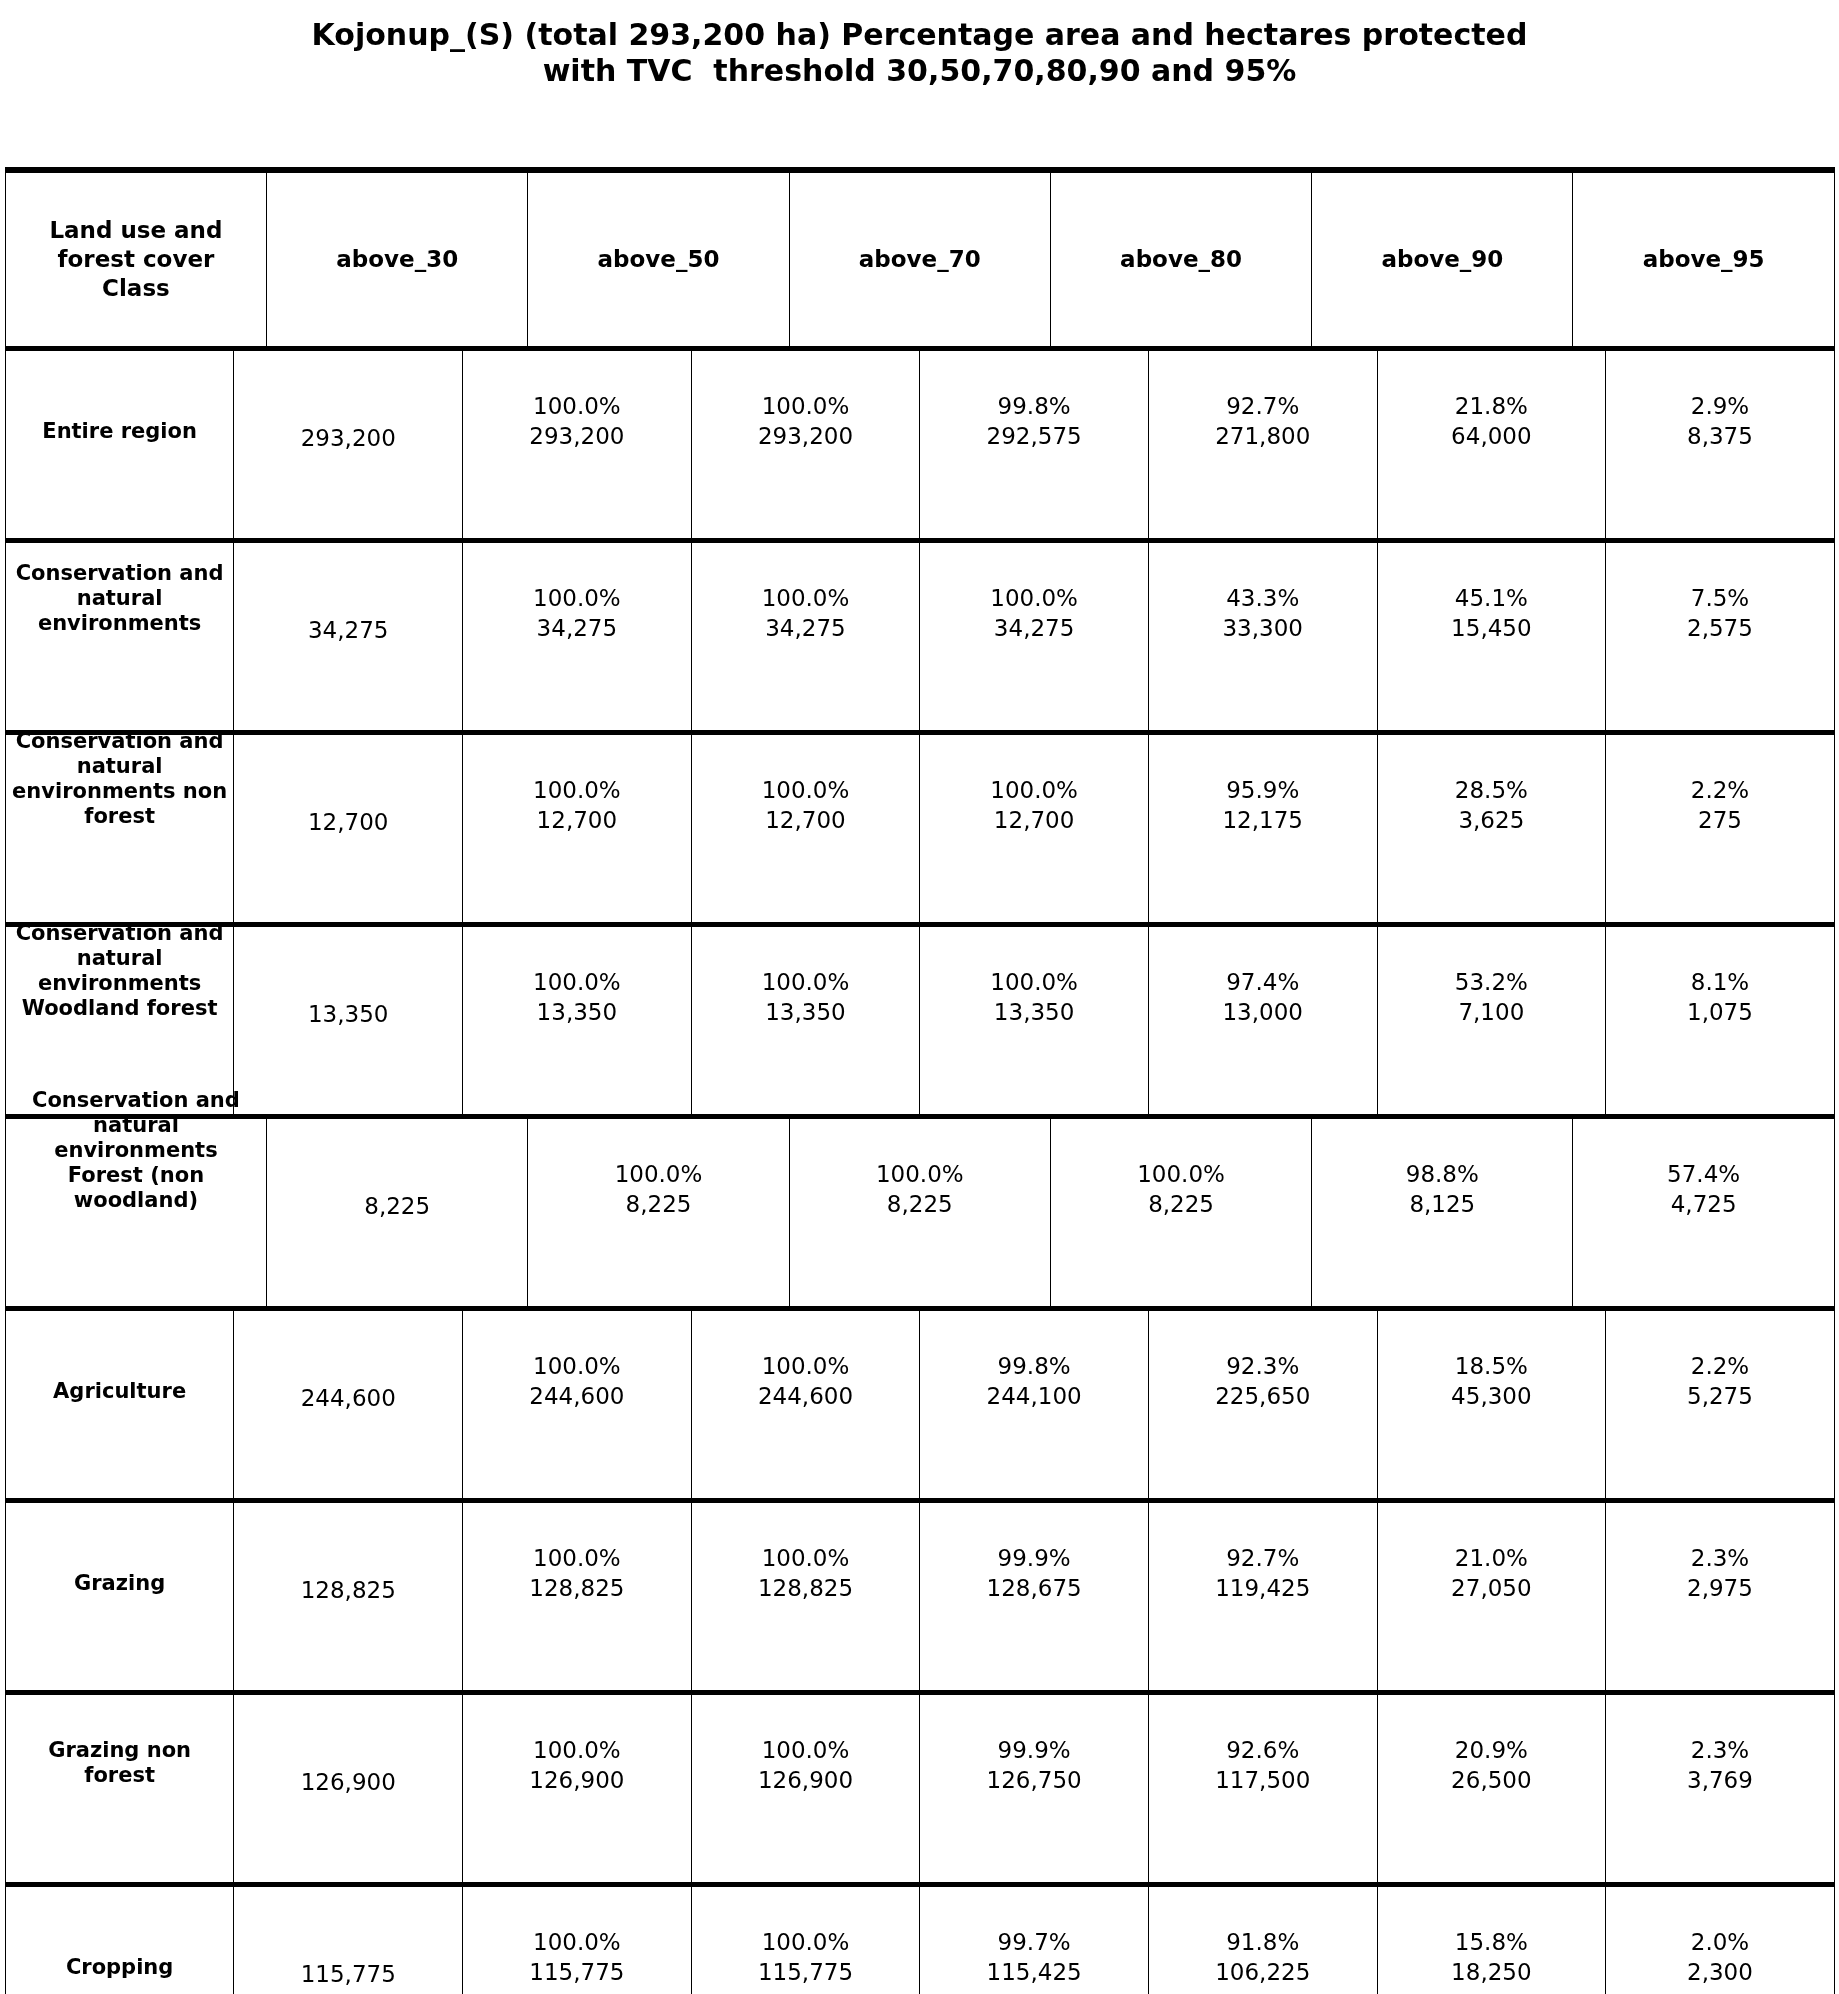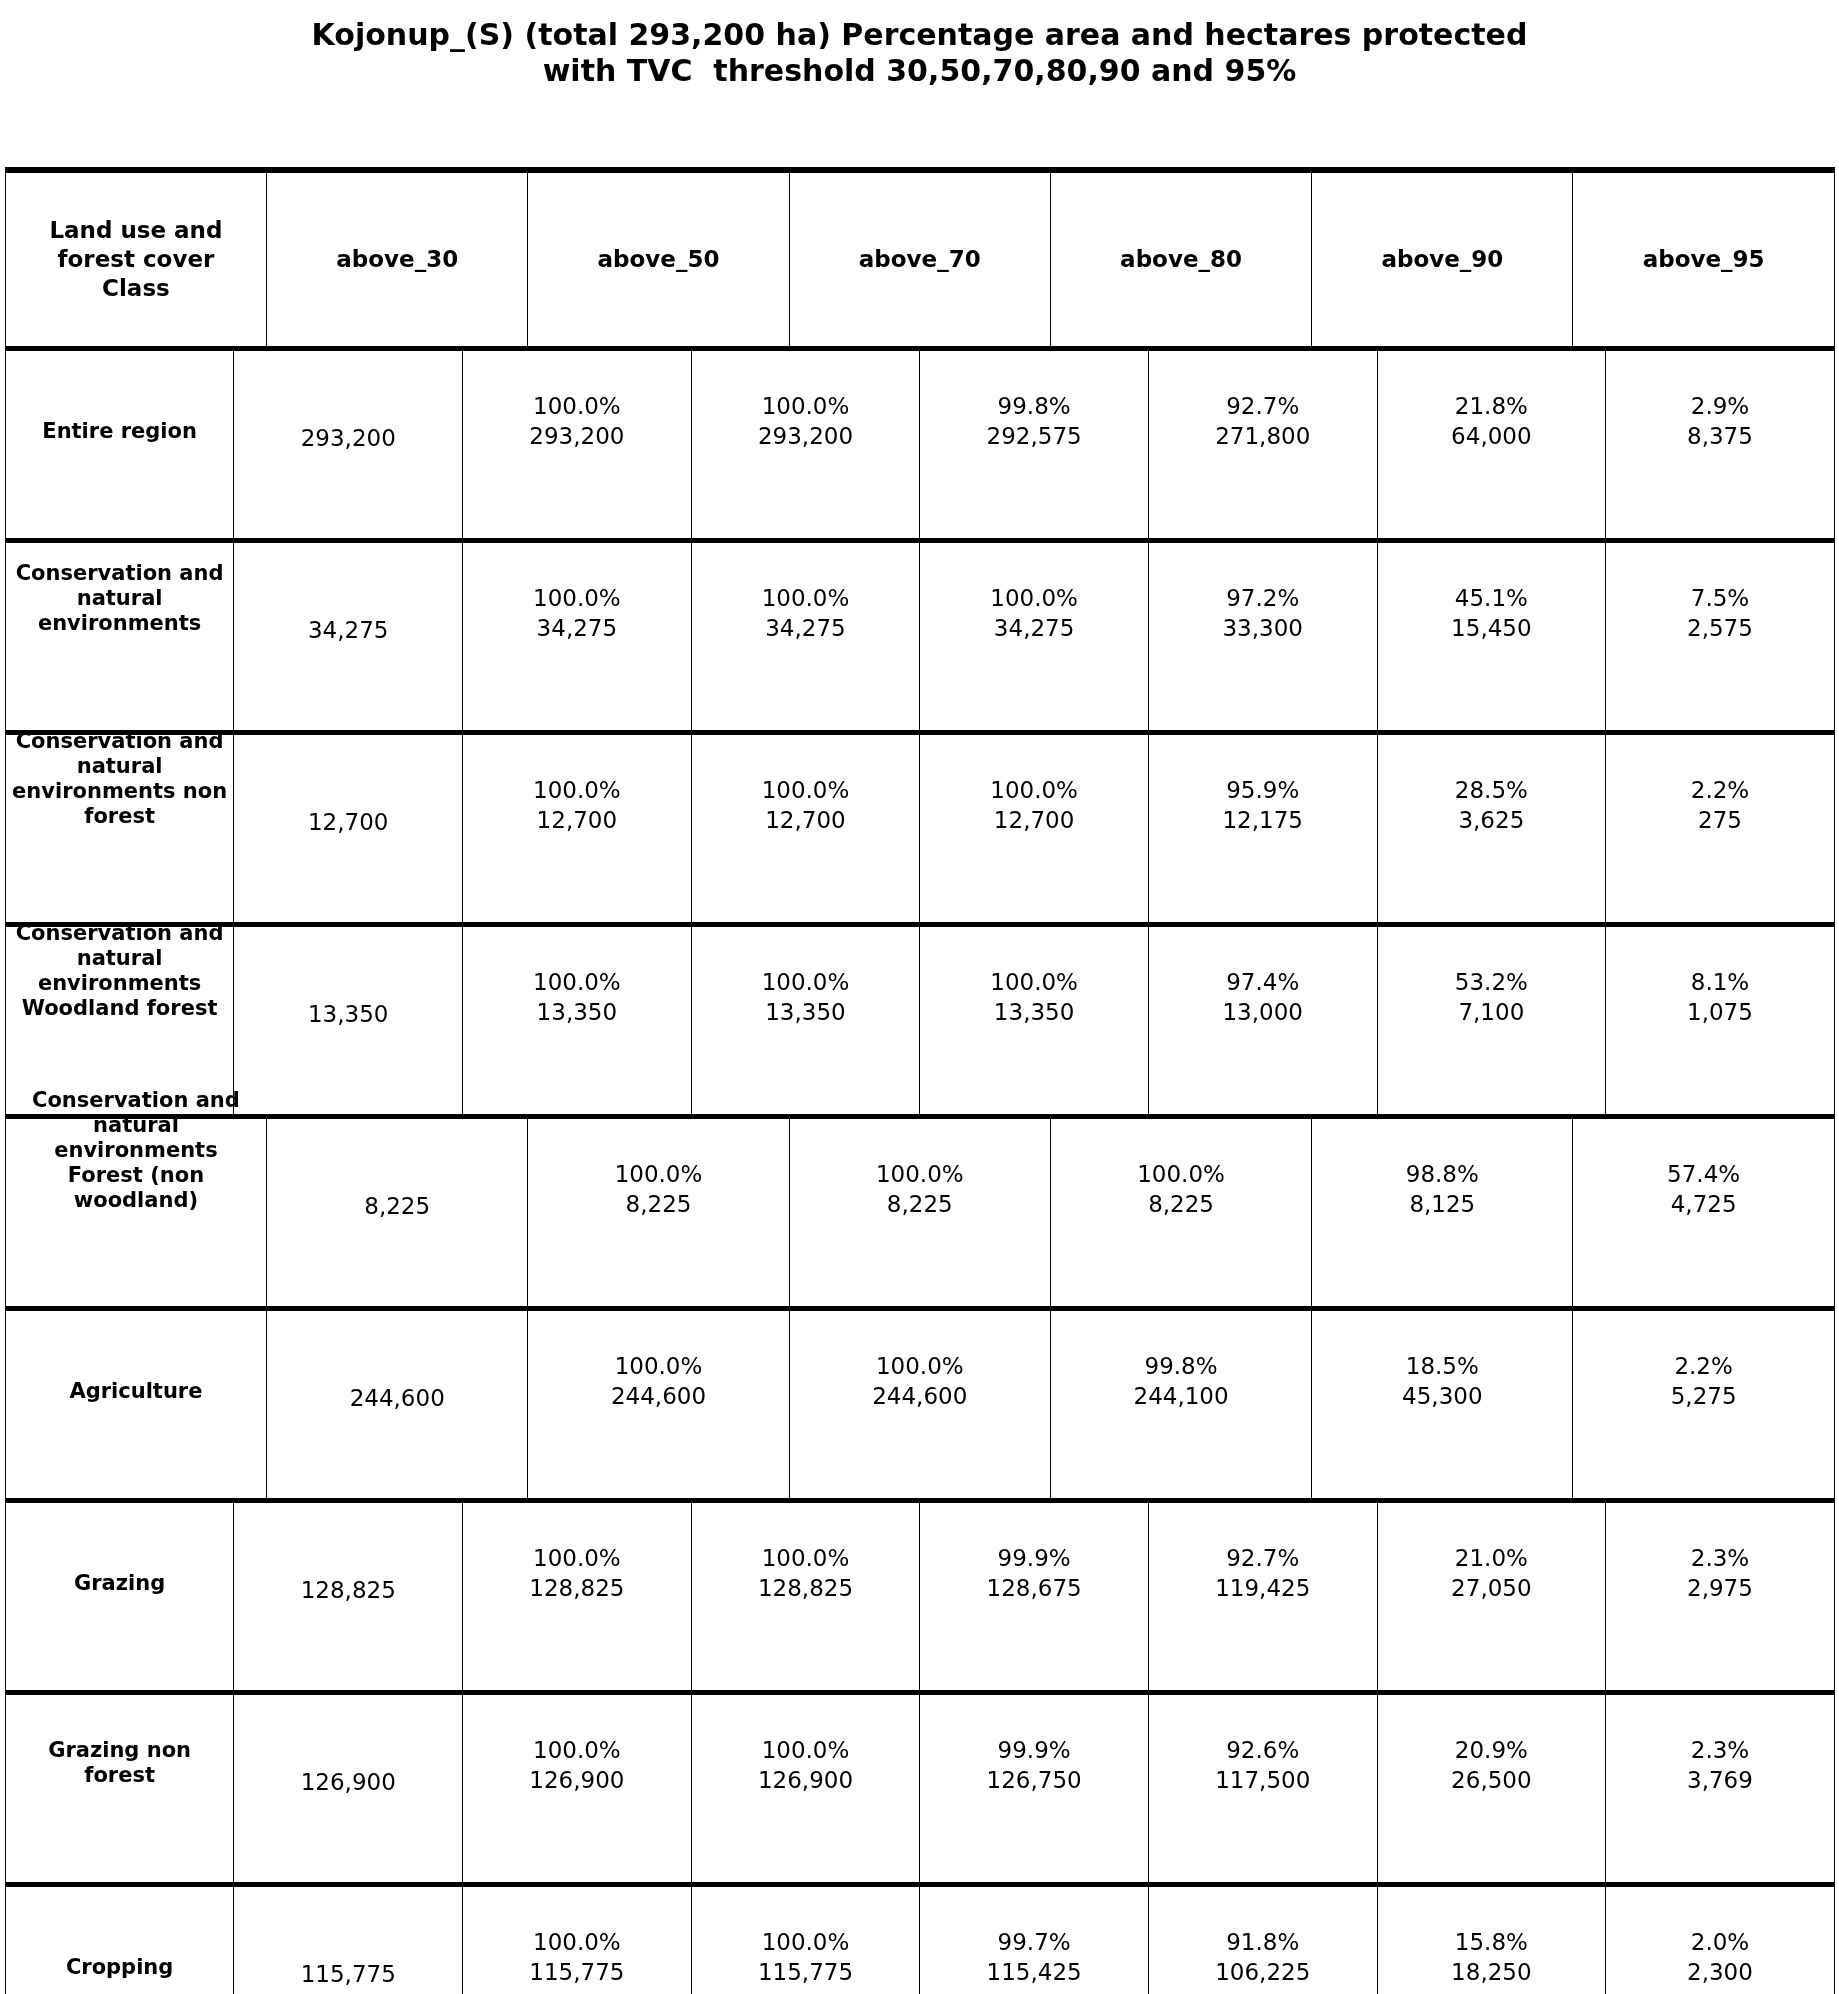--- a/index.html
+++ b/index.html
@@ -91,21 +91,21 @@
         </div>
         <div class="tcell datacell">
           <div>100.0%</div>
           <div>34,275</div>
         </div>
         <div class="tcell datacell">
           <div>100.0%</div>
           <div>34,275</div>
         </div>
         <div class="tcell datacell">
-          <div>97.2%</div>
+          <div>43.3%</div>
           <div>33,300</div>
         </div>
         <div class="tcell datacell">
           <div>45.1%</div>
           <div>15,450</div>
         </div>
         <div class="tcell datacell">
           <div>7.5%</div>
           <div>2,575</div>
         </div>
@@ -217,20 +217,24 @@
         </div>
         <div class="tcell datacell">
           <div>100.0%</div>
           <div>244,600</div>
         </div>
         <div class="tcell datacell">
           <div>99.8%</div>
           <div>244,100</div>
         </div>
         <div class="tcell datacell">
+          <div>92.3%</div>
+          <div>225,650</div>
+        </div>
+        <div class="tcell datacell">
           <div>18.5%</div>
           <div>45,300</div>
         </div>
         <div class="tcell datacell">
           <div>2.2%</div>
           <div>5,275</div>
         </div>
       </div>
       <div class="trow data">
         <div class="tcell labelcell"><div class="label-block" style="margin-top: 68px;">Grazing</div></div>

